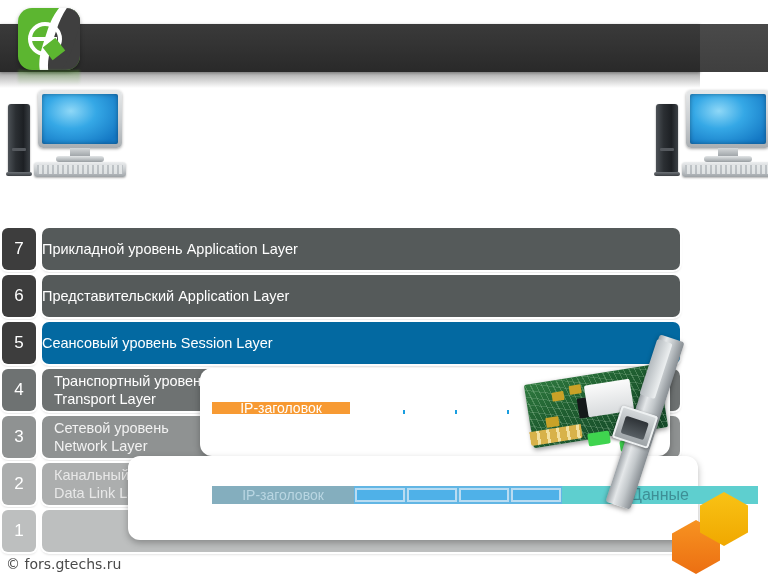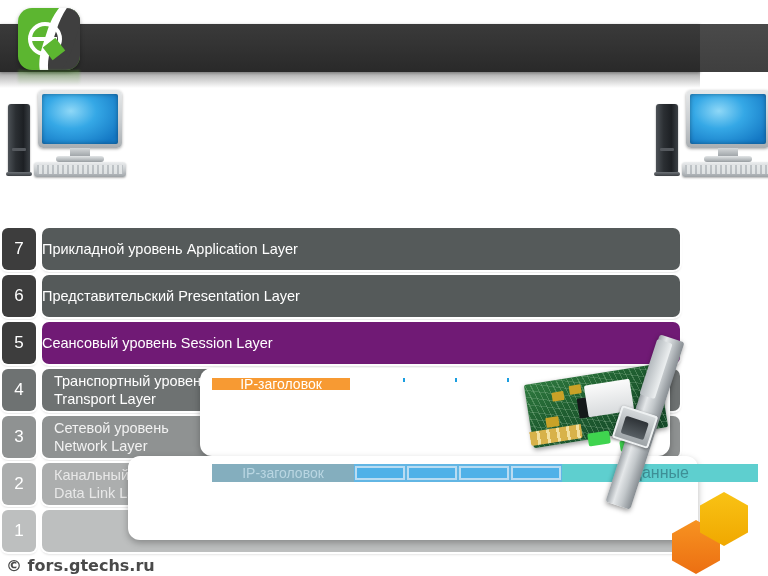--- a/index.html
+++ b/index.html
@@ -114,21 +114,21 @@
   .panel{
     position:absolute;border-radius:12px;background:#ffffff;
     box-shadow:0 3px 7px rgba(0,0,0,.28);
   }
   .panel-ip{left:200px;top:368px;width:470px;height:88px;}
   .panel-eth{left:128px;top:456px;width:570px;height:84px;}
   .panel-label{
     position:absolute;left:0;right:0;bottom:7px;text-align:center;
     font-size:18px;color:#1d1d1d;font-family:"DejaVu Sans",sans-serif;
   }
-  .strip{position:absolute;left:10px;top:8px;height:40px;display:flex;align-items:flex-start;}
+  .strip{position:absolute;left:10px;top:8px;height:40px;display:flex;align-items:flex-end;}
 
   .seg-ipheader{
     background:#f79a33;color:#ffffff;font-size:14px;
     display:flex;align-items:center;justify-content:center;
     box-shadow:inset 0 0 0 2px #ffffff;
   }
   .blue-group{display:flex;background:#1a9ee0;box-shadow:inset 0 0 0 2px #ffffff;}
   .blue-cell{width:46px;margin:4px 3px;background:#0f9be0;box-shadow:0 0 0 2px #ffffff;}
   .seg-green{background:#57e663;box-shadow:inset 0 0 0 2px #ffffff;}
 
@@ -200,22 +200,22 @@
   .hex{position:absolute;width:48px;height:54px;
     clip-path:polygon(50% 0%,100% 25%,100% 75%,50% 100%,0% 75%,0% 25%);}
   .hex-yellow{left:700px;top:492px;background:linear-gradient(180deg,#f9c315,#f0a800);}
   .hex-orange{left:672px;top:520px;background:linear-gradient(180deg,#f79321,#ec6f12);}
   .hex-red{left:698px;top:522px;background:linear-gradient(180deg,#9e1f2f,#7d1424);
     display:flex;align-items:center;justify-content:center;}
   .page-no{color:#ffffff;font-size:19px;font-family:"DejaVu Sans",sans-serif;}
 
   
   .footer{
-    position:absolute;left:6px;top:556px;font-size:16px;color:#4a4a4a;
-    font-family:"DejaVu Sans",sans-serif;white-space:nowrap;font-weight:bold;
+    position:absolute;left:6px;top:556px;font-size:14px;color:#4a4a4a;
+    font-family:"DejaVu Sans",sans-serif;white-space:nowrap;
   }
 </style>
 </head>
 <body>
 
 <div id="slide">
 
   <div class="titlebar"></div>
   <div class="titlebar-tail"></div>
   <div class="titlebar-refl"></div>
@@ -255,26 +255,26 @@
   <div class="stack" id="stack">
       <div class="layer">
         <div class="num" style="background: rgb(61, 61, 61);">7</div>
         <div class="bar center" style="background: rgb(85, 90, 90); color: rgb(255, 255, 255);">
           <span>Прикладной уровень Application Layer</span>
         </div>
       </div>
       <div class="layer">
         <div class="num" style="background: rgb(61, 61, 61);">6</div>
         <div class="bar center" style="background: rgb(85, 90, 90); color: rgb(255, 255, 255);">
-          <span>Представительский  Presentation Layer</span>
+          <span>Представительский  Application Layer</span>
         </div>
       </div>
       <div class="layer">
         <div class="num" style="background: rgb(61, 61, 61);">5</div>
-        <div class="bar center" style="background: #701a75; color: rgb(255, 255, 255);">
+        <div class="bar center" style="background: #0369a1; color: rgb(255, 255, 255);">
           <span>Сеансовый уровень Session Layer</span>
         </div>
       </div>
       <div class="layer">
         <div class="num" style="background: rgb(110, 114, 114);">4</div>
         <div class="bar twoline" style="background: rgb(110, 114, 114); color: rgb(255, 255, 255);">
           <span>Транспортный уровень</span>
           <span>Transport Layer</span>
         </div>
       </div>

